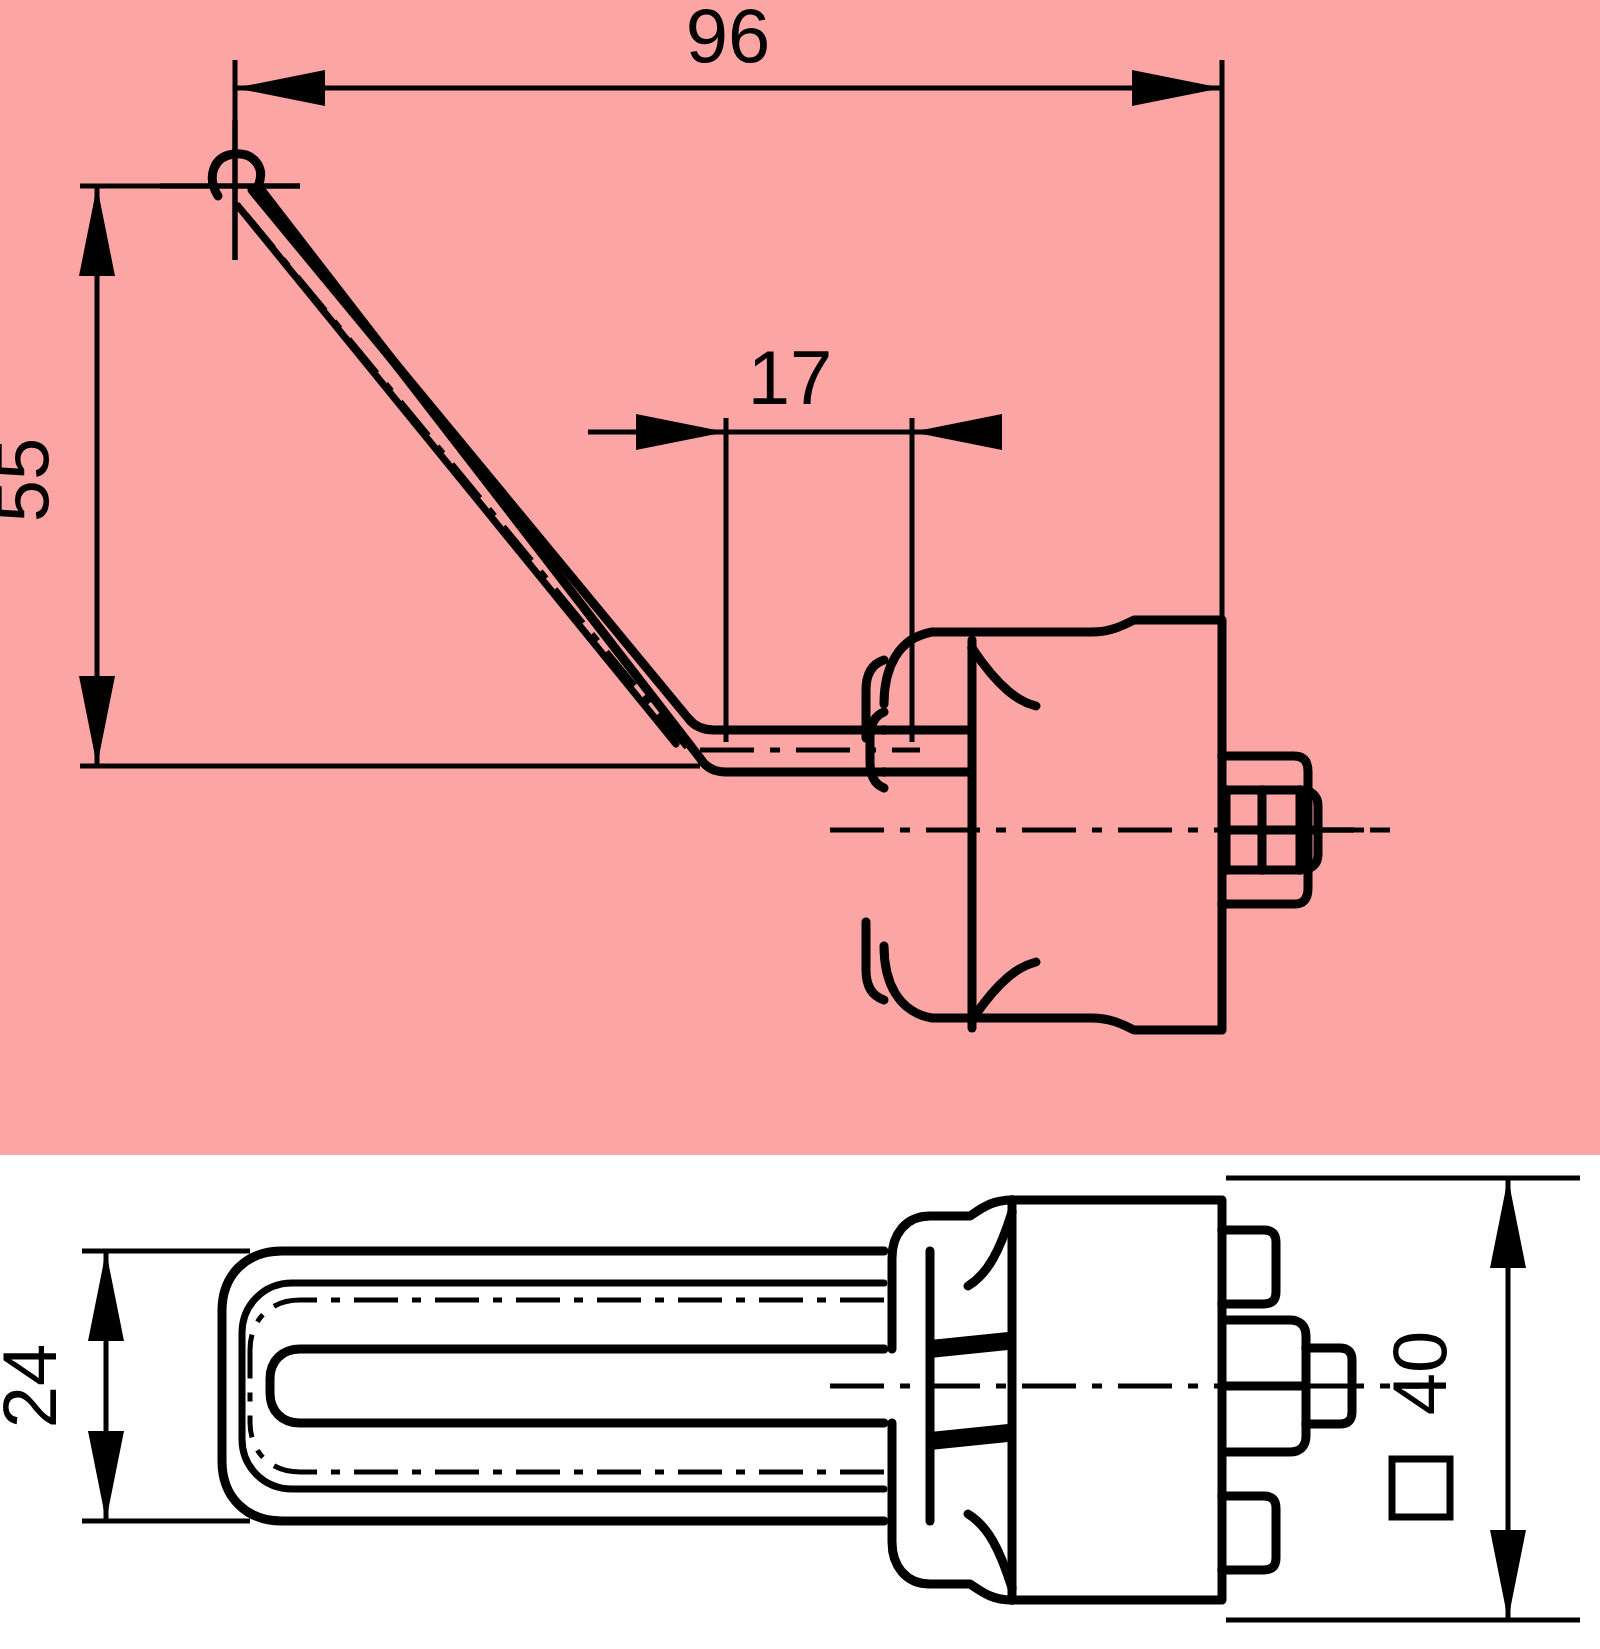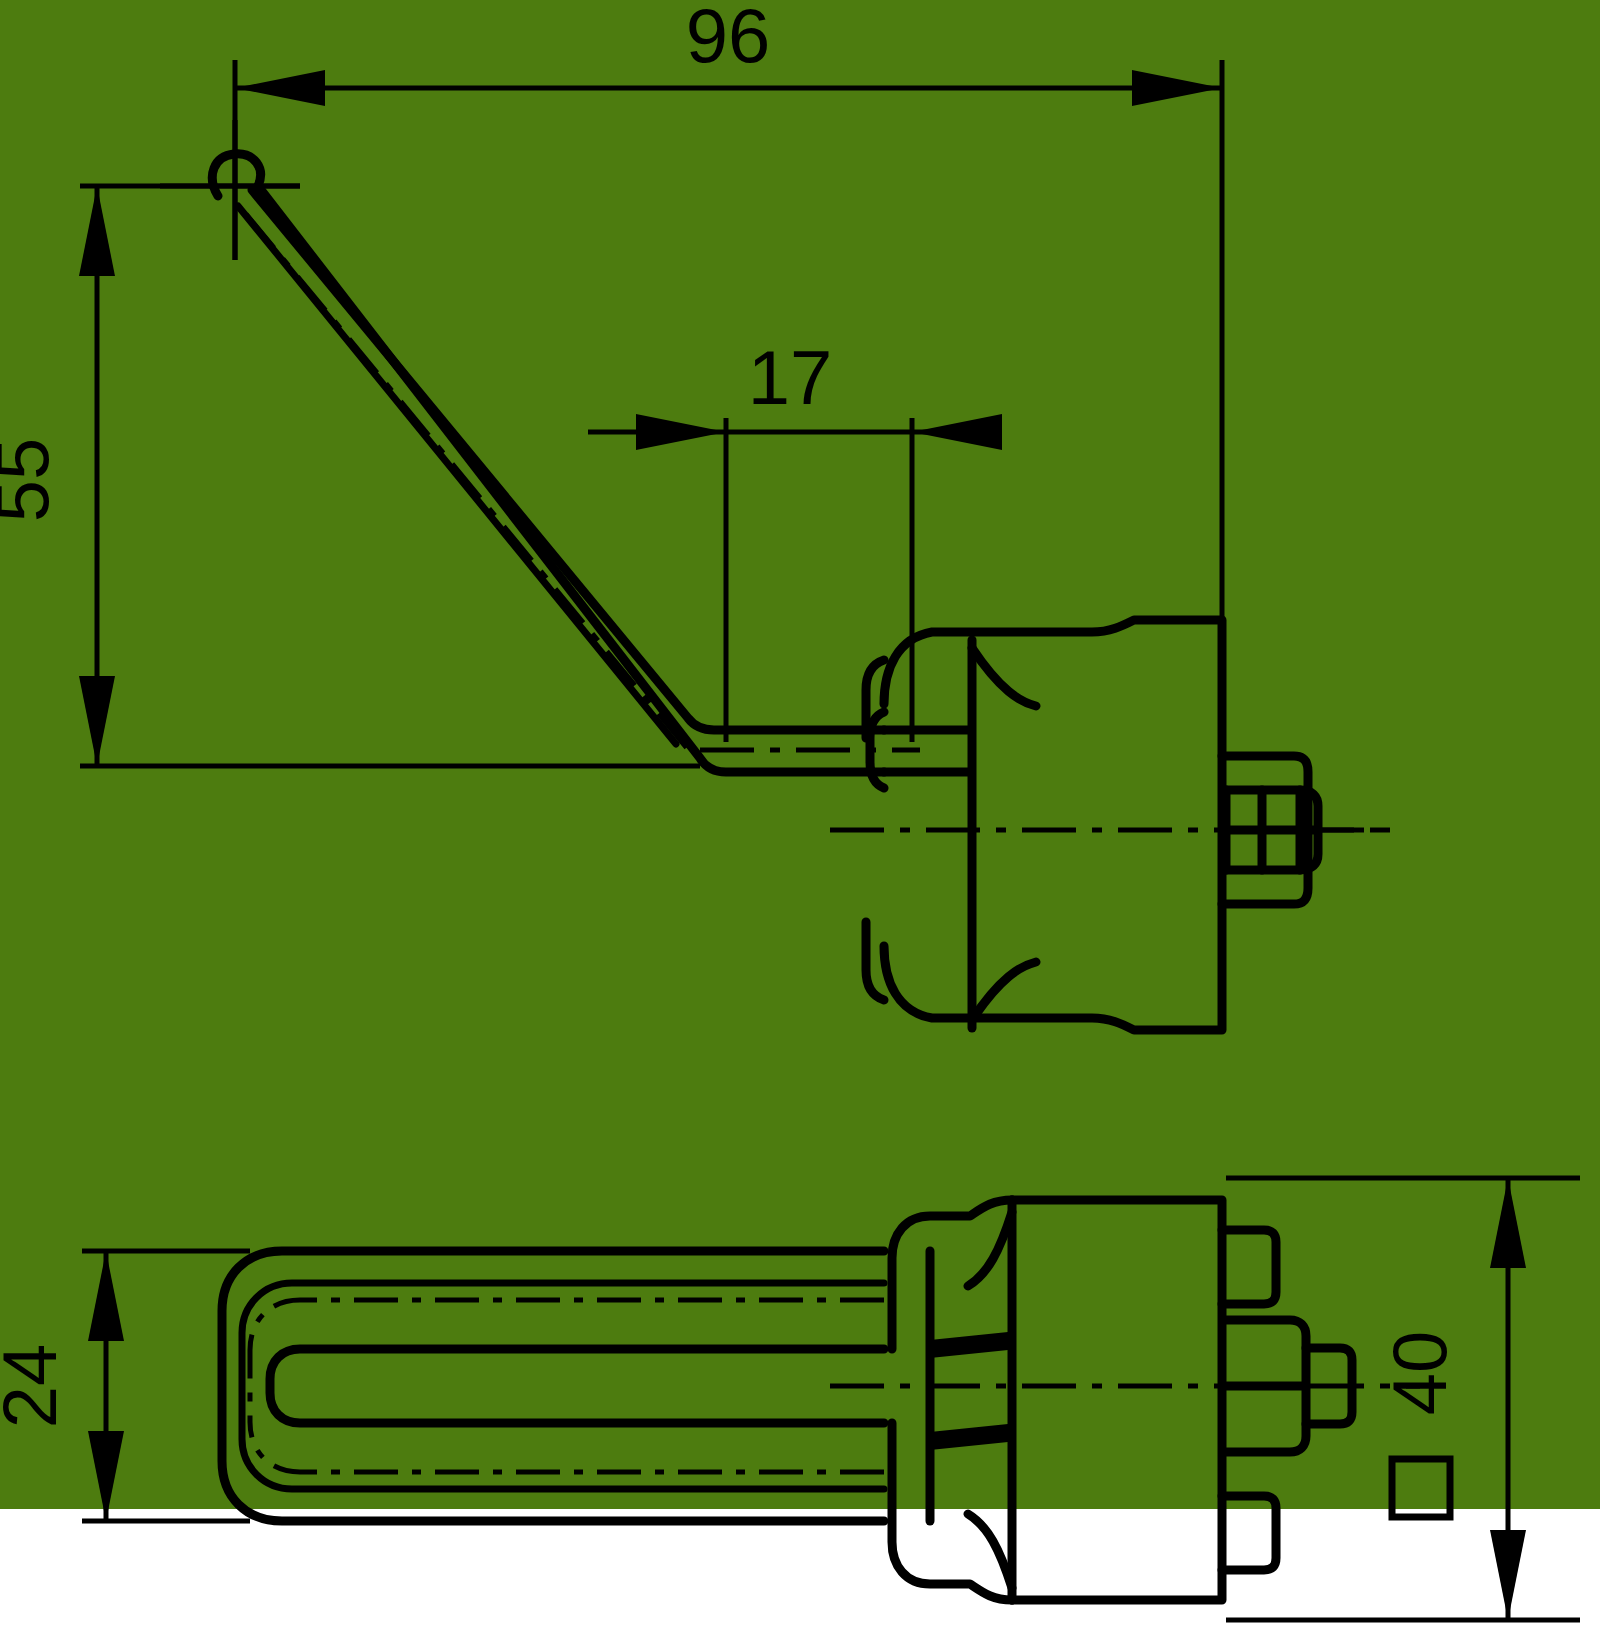--- a/index.html
+++ b/index.html
@@ -9,22 +9,22 @@
   }
   body {
     width: 1600px;
     height: 1649px;
     font-family: "Liberation Sans", sans-serif;
     overflow: hidden;
   }
   #drawing-root {
     position: relative;
     width: 1600px;
-    height: 1509px;
-    background: #4d7c0f;
+    height: 1155px;
+    background: #fca5a5;
   }
   svg.sheet {
     display: block;
     width: 1600px;
     height: 1649px;
   }
   .dim-text {
     font-family: "Liberation Sans", sans-serif;
     font-size: 76px;
     fill: #000000;

